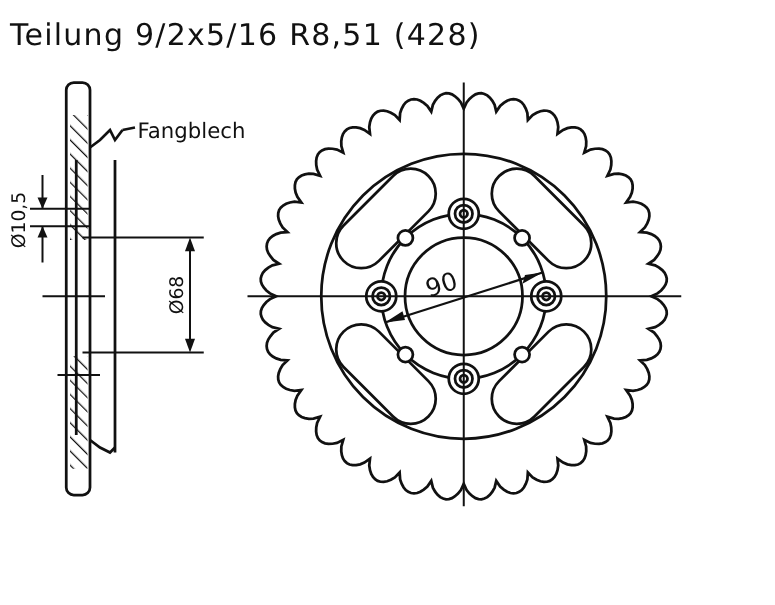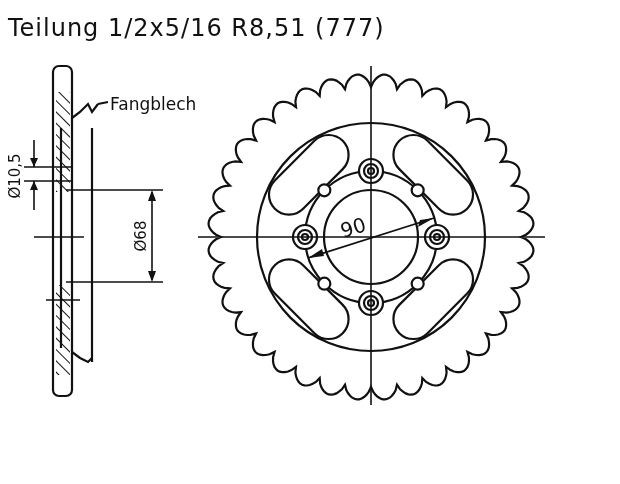--- a/index.html
+++ b/index.html
@@ -4,21 +4,21 @@
 <style>
   html,body{margin:0;padding:0;background:#fff;}
   body{width:620px;height:484px;position:relative;overflow:hidden;font-family:"DejaVu Sans","Liberation Sans",sans-serif;}
   .title{position:absolute;left:8px;top:14px;font-size:24px;letter-spacing:1px;color:#111;white-space:nowrap;}
   svg{position:absolute;left:0;top:0;}
   .lbl{font-family:"DejaVu Sans","Liberation Sans",sans-serif;fill:#111;}
 </style>
 </head>
 <body>
 
-<div class="title">Teilung 1/2x5/16 R8,51 (777)</div>
+<div class="title">Teilung 9/2x5/16 R8,51 (428)</div>
 
 <svg width="620" height="484" viewBox="0 0 620 484">
   <defs>
     <pattern id="hatch" width="8" height="8" patternUnits="userSpaceOnUse" patternTransform="rotate(-45)">
       <line x1="0" y1="0" x2="0" y2="8" stroke="#111" stroke-width="2"></line>
     </pattern>
   </defs>
 
   <g stroke="#111" fill="none" stroke-width="2.2">
 

